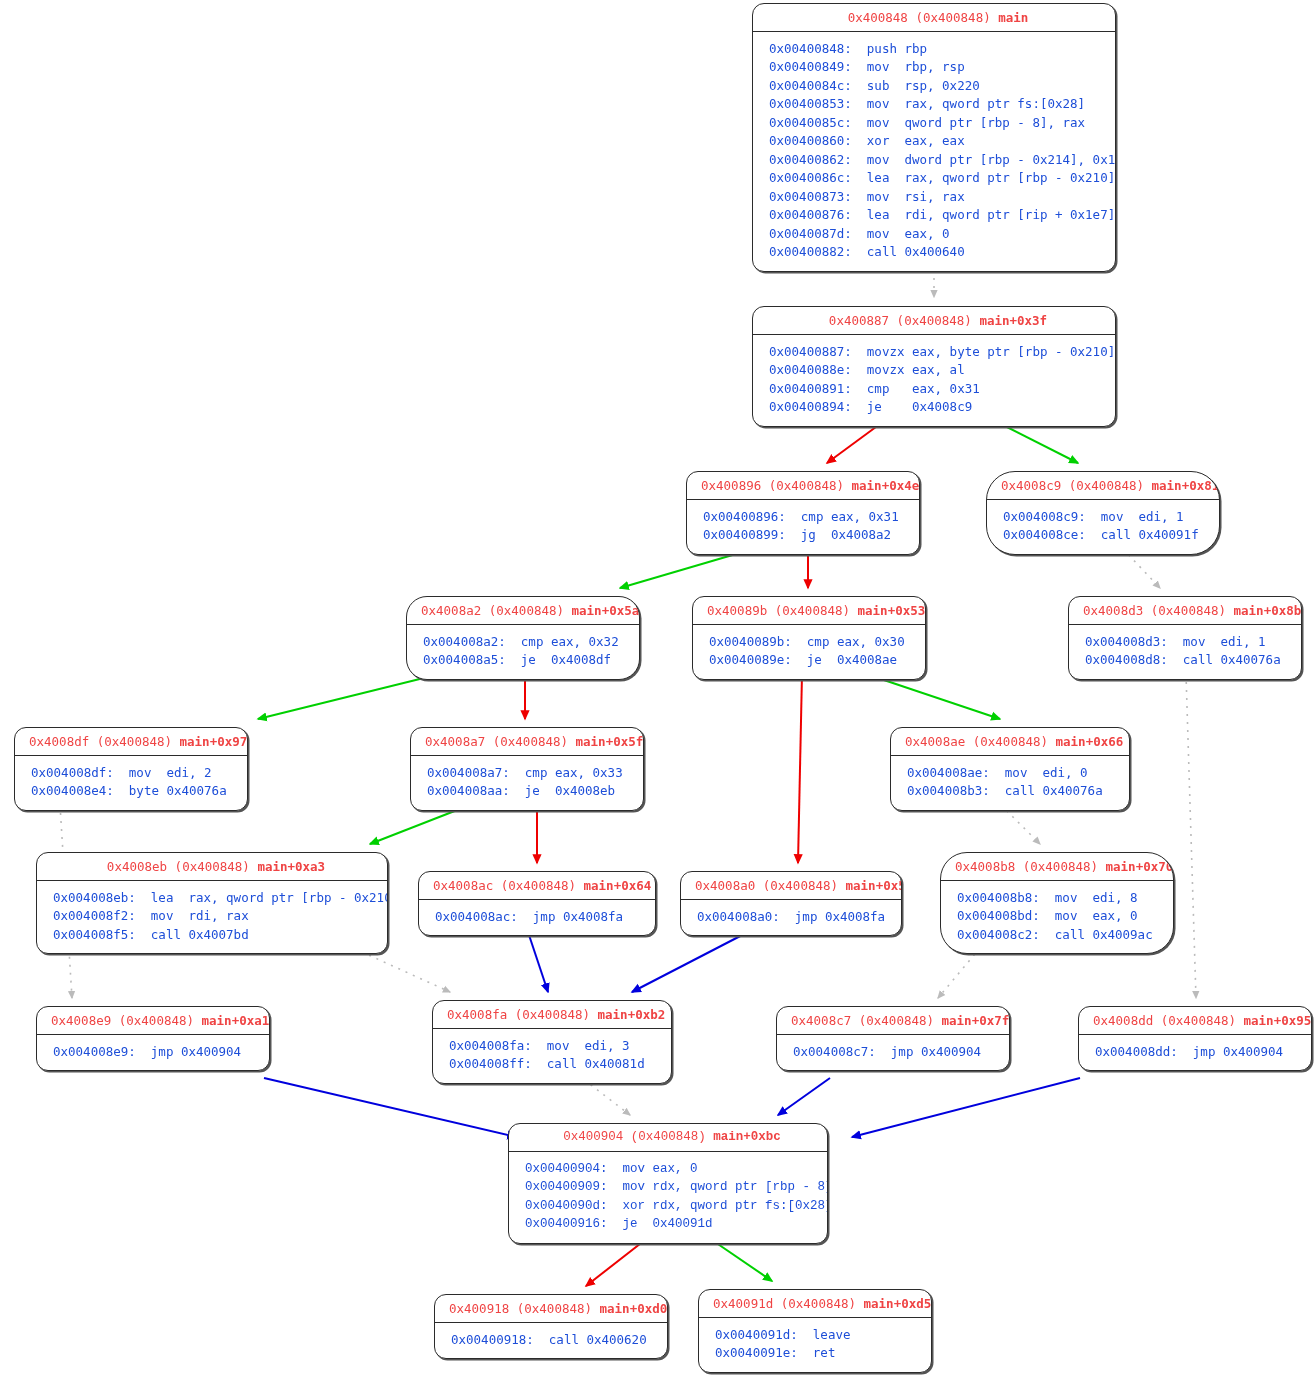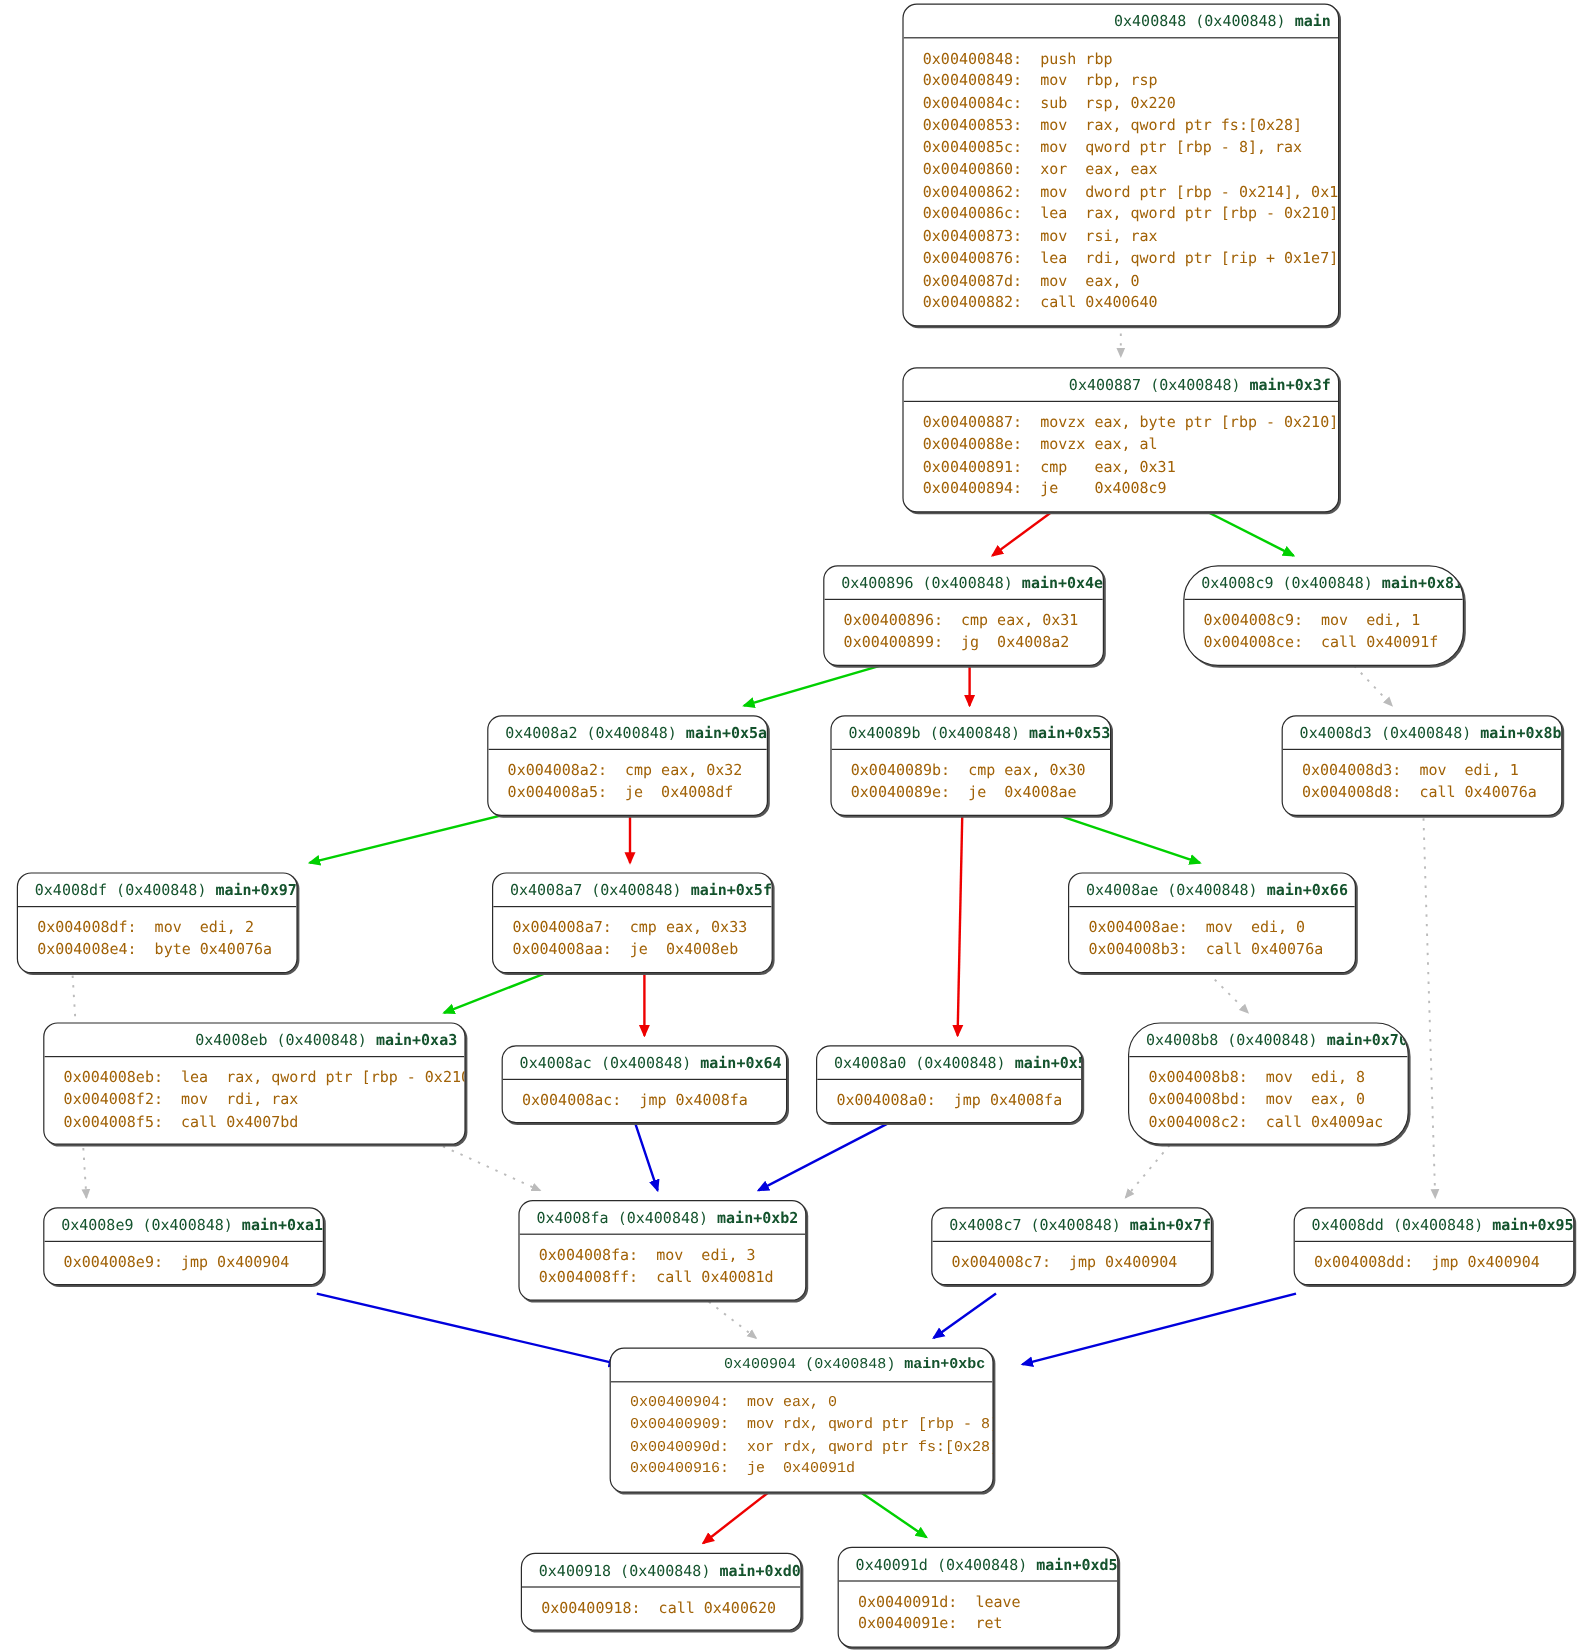--- a/index.html
+++ b/index.html
@@ -26,36 +26,36 @@
   .node {
     position: absolute;
     box-sizing: border-box;
     border: 1.6px solid #2b2b2b;
     border-radius: 12px;
     background: #ffffff;
     box-shadow: 1.5px 1.5px 0 0 #555;
     overflow: hidden;
   }
   .node-header {
-    text-align: right;
+    text-align: center;
     padding: 6px 6px 5px 14px;
     font-size: 12.5px;
     line-height: 1.25;
-    color: #14532d;
+    color: #ef4444;
     white-space: nowrap;
     border-bottom: 1.6px solid #2b2b2b;
   }
   .node-header .sym {
     font-weight: bold;
   }
   .node-body {
     padding: 8px 16px 9px 16px;
     font-size: 12.5px;
     line-height: 1.48;
-    color: #a16207;
+    color: #1d4ed8;
     white-space: pre;
   }
   .ins-line {
     white-space: pre;
   }
 </style>
 </head>
 <body>
 
 <div id="canvas">
@@ -110,21 +110,21 @@
         <div class="node-body"><div class="ins-line">0x00400887:  movzx eax, byte ptr [rbp - 0x210]</div><div class="ins-line">0x0040088e:  movzx eax, al</div><div class="ins-line">0x00400891:  cmp   eax, 0x31</div><div class="ins-line">0x00400894:  je    0x4008c9</div></div>
       </div>
       <div class="node" style="left: 686px; top: 471px; width: 234px;">
         <div class="node-header"><span>0x400896</span> <span>(0x400848)</span> <span class="sym">main+0x4e</span></div>
         <div class="node-body"><div class="ins-line">0x00400896:  cmp eax, 0x31</div><div class="ins-line">0x00400899:  jg  0x4008a2</div></div>
       </div>
       <div class="node" style="left: 986px; top: 471px; width: 234px; border-radius: 29px;">
         <div class="node-header"><span>0x4008c9</span> <span>(0x400848)</span> <span class="sym">main+0x81</span></div>
         <div class="node-body"><div class="ins-line">0x004008c9:  mov  edi, 1</div><div class="ins-line">0x004008ce:  call 0x40091f</div></div>
       </div>
-      <div class="node" style="left: 406px; top: 596px; width: 234px;">
+      <div class="node" style="left: 406px; top: 596px; width: 234px; border-radius: 21px;">
         <div class="node-header"><span>0x4008a2</span> <span>(0x400848)</span> <span class="sym">main+0x5a</span></div>
         <div class="node-body"><div class="ins-line">0x004008a2:  cmp eax, 0x32</div><div class="ins-line">0x004008a5:  je  0x4008df</div></div>
       </div>
       <div class="node" style="left: 692px; top: 596px; width: 234px;">
         <div class="node-header"><span>0x40089b</span> <span>(0x400848)</span> <span class="sym">main+0x53</span></div>
         <div class="node-body"><div class="ins-line">0x0040089b:  cmp eax, 0x30</div><div class="ins-line">0x0040089e:  je  0x4008ae</div></div>
       </div>
       <div class="node" style="left: 1068px; top: 596px; width: 234px;">
         <div class="node-header"><span>0x4008d3</span> <span>(0x400848)</span> <span class="sym">main+0x8b</span></div>
         <div class="node-body"><div class="ins-line">0x004008d3:  mov  edi, 1</div><div class="ins-line">0x004008d8:  call 0x40076a</div></div>

